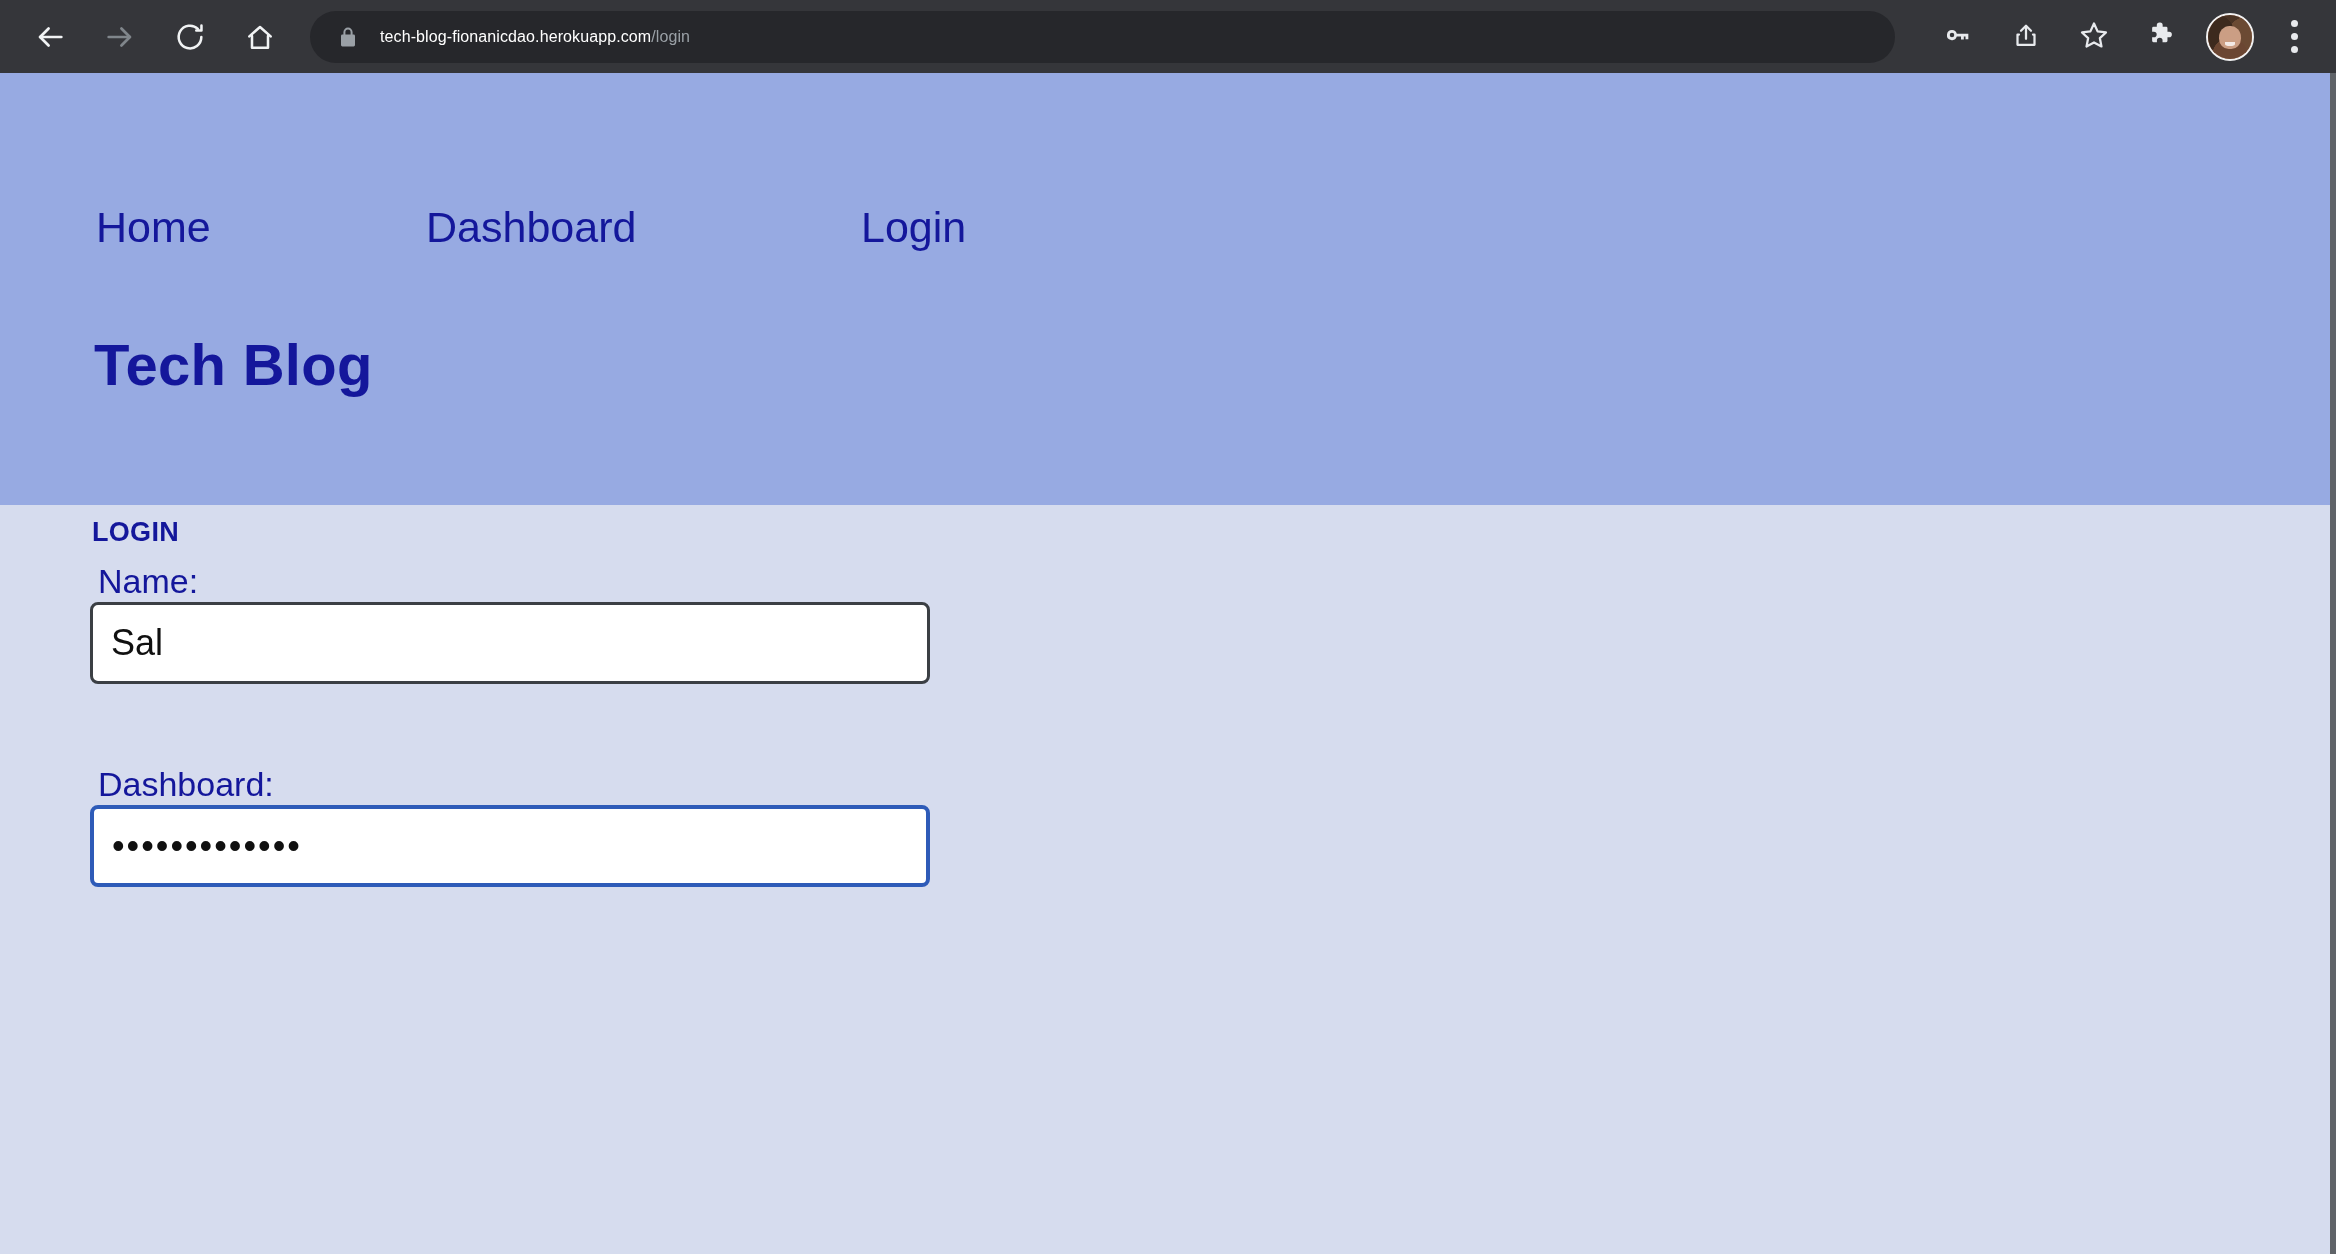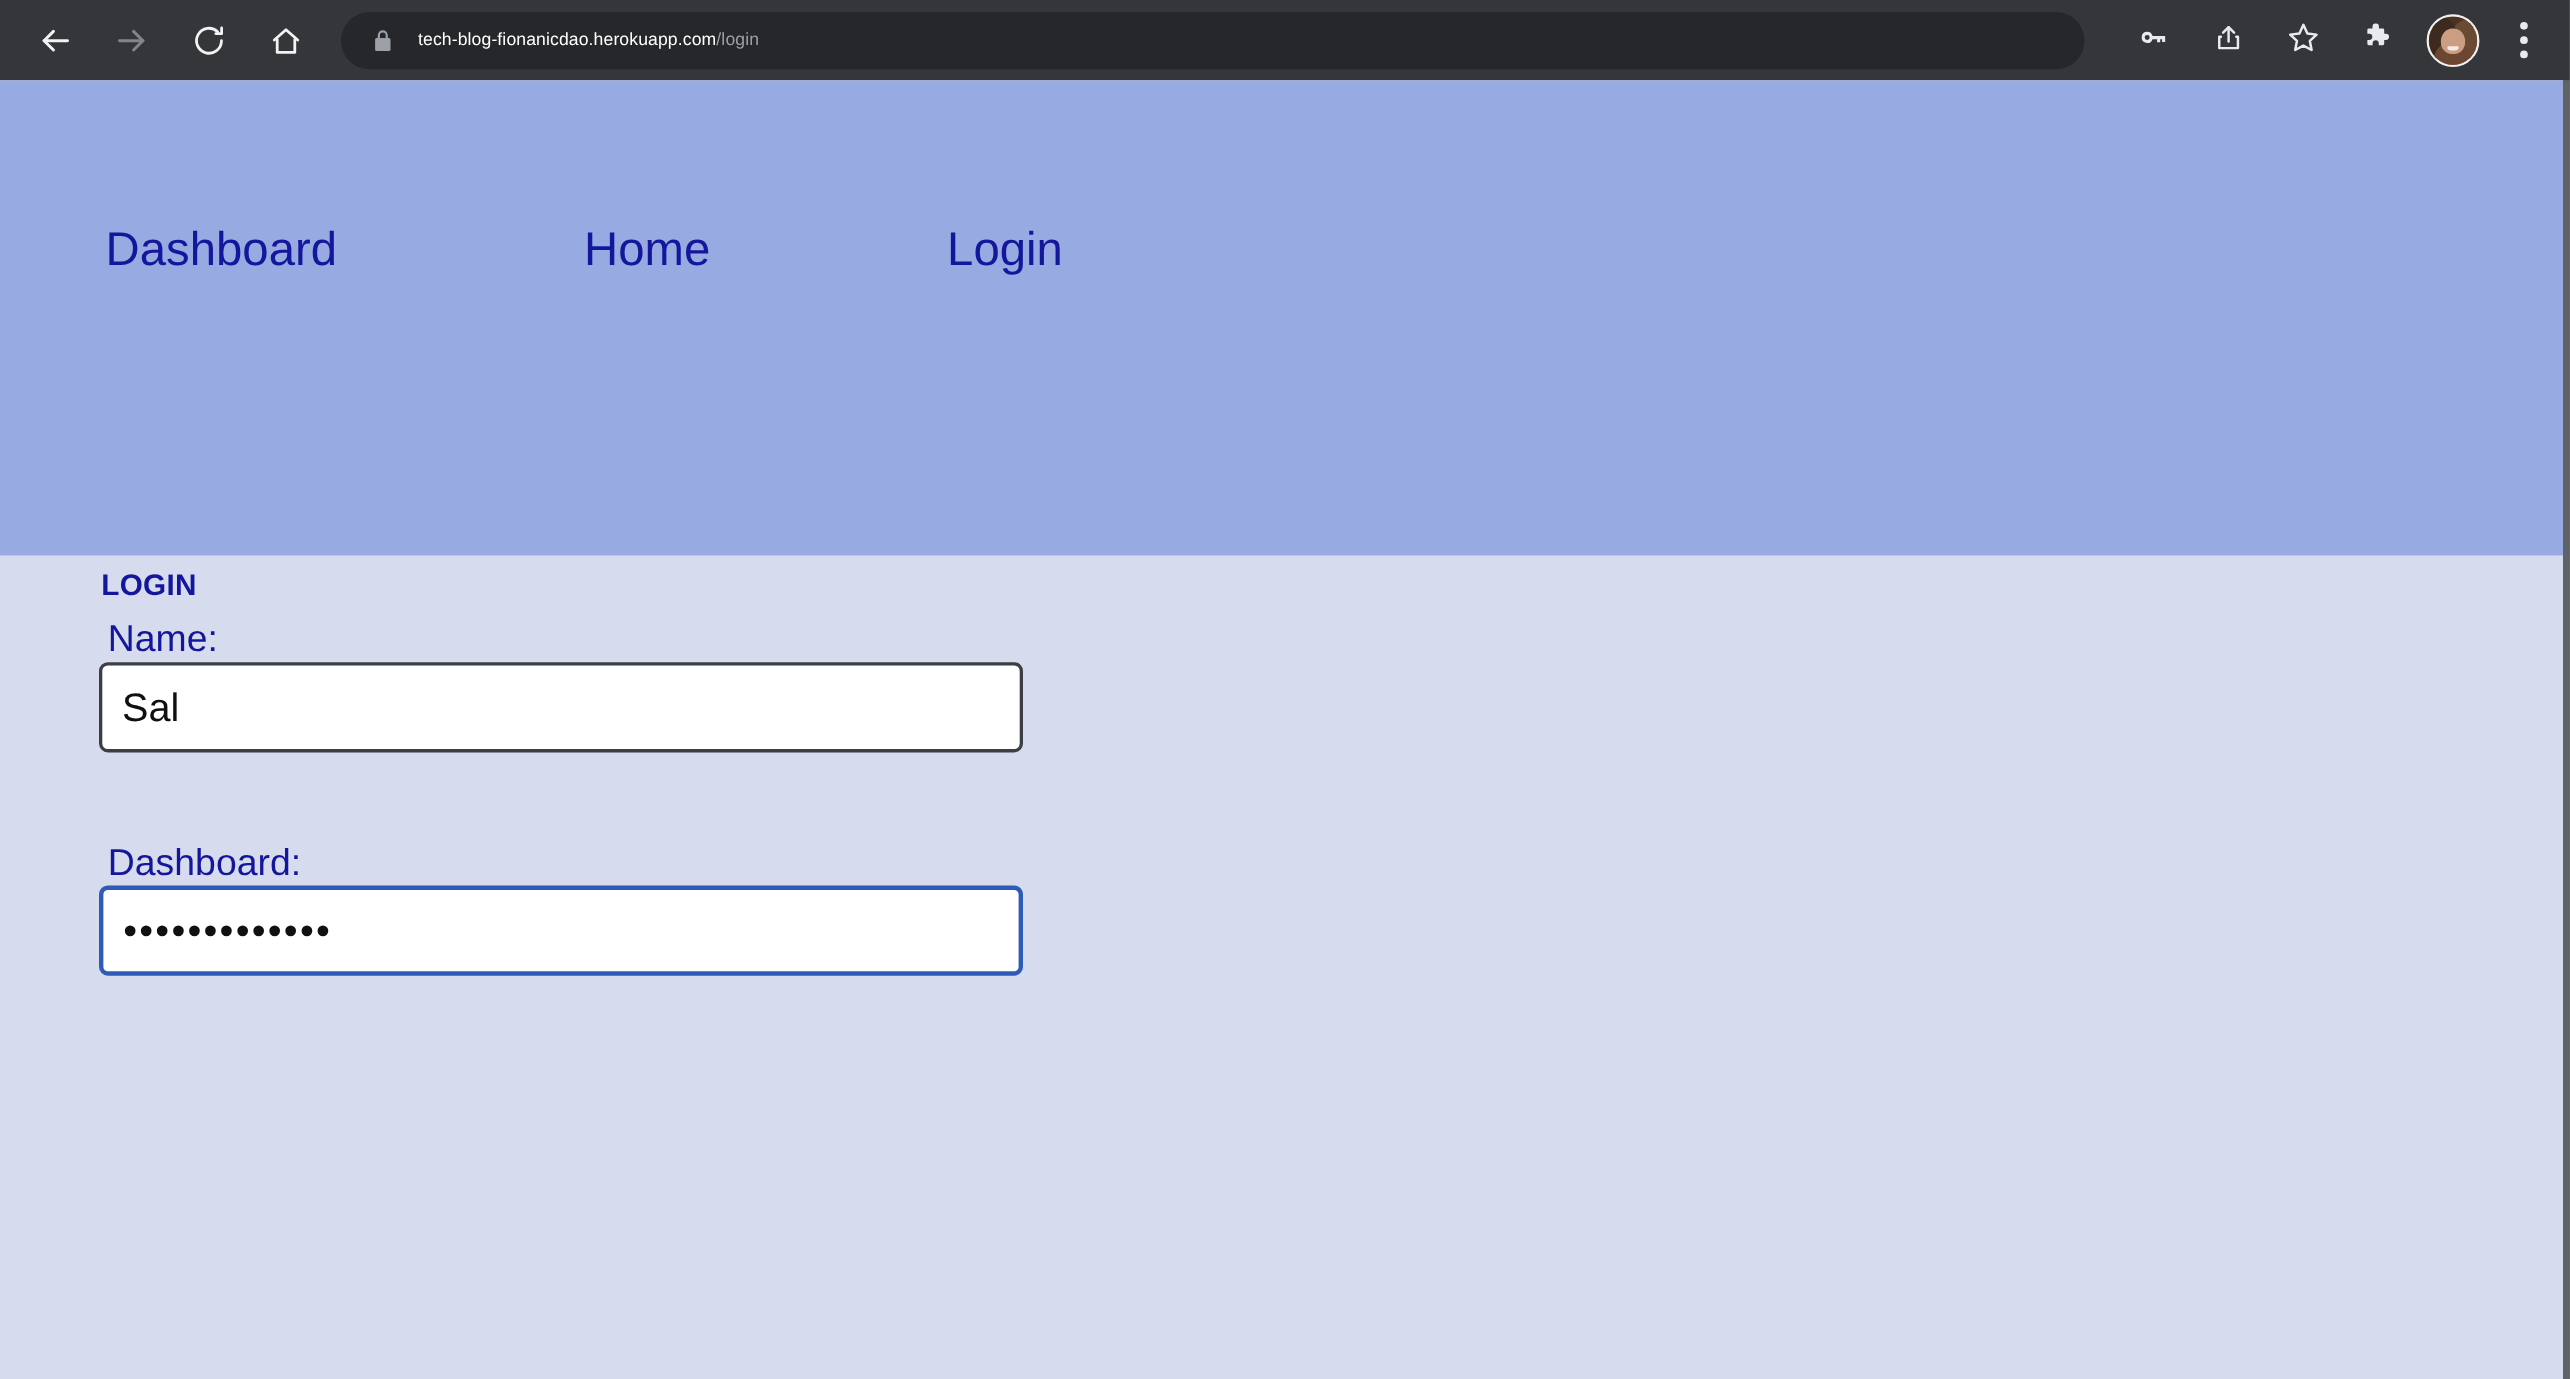--- a/index.html
+++ b/index.html
@@ -306,24 +306,25 @@
       <span></span>
       <span></span>
     </div>
   </div>
 </div>
 
 <div class="page">
 
   <div class="site-header">
     <nav class="site-nav">
+      <a class="nav-link home" href="#">Home</a>
       <a class="nav-link dash" href="#">Dashboard</a>
-      <a class="nav-link home" href="#">Home</a>
       <a class="nav-link" href="#">Login</a>
     </nav>
+    <h1 class="site-title">Tech Blog</h1>
   </div>
 
   <div class="form-area">
     <div class="form-title">LOGIN</div>
 
     <label class="field-label label-name">Name:</label>
     <input class="text-input input-name" type="text" value="Sal" style="">
 
     <label class="field-label label-pass">Dashboard:</label>
     <input class="text-input input-pass" type="text" value="•••••••••••••" style="">

